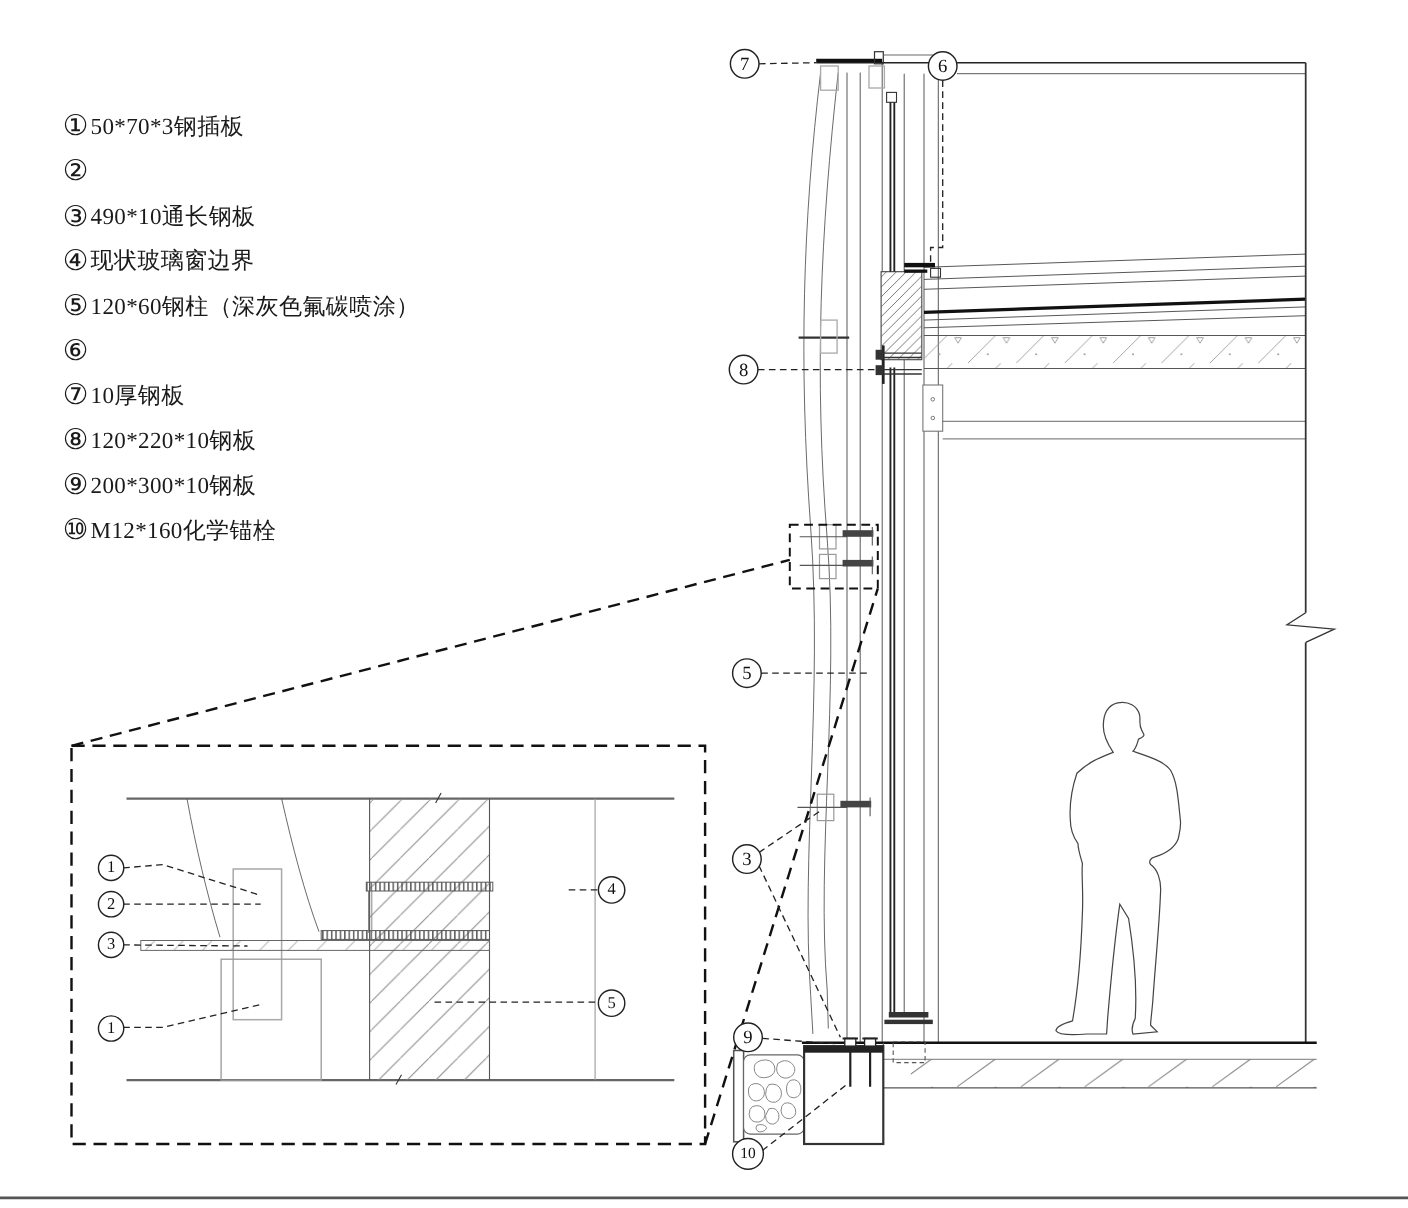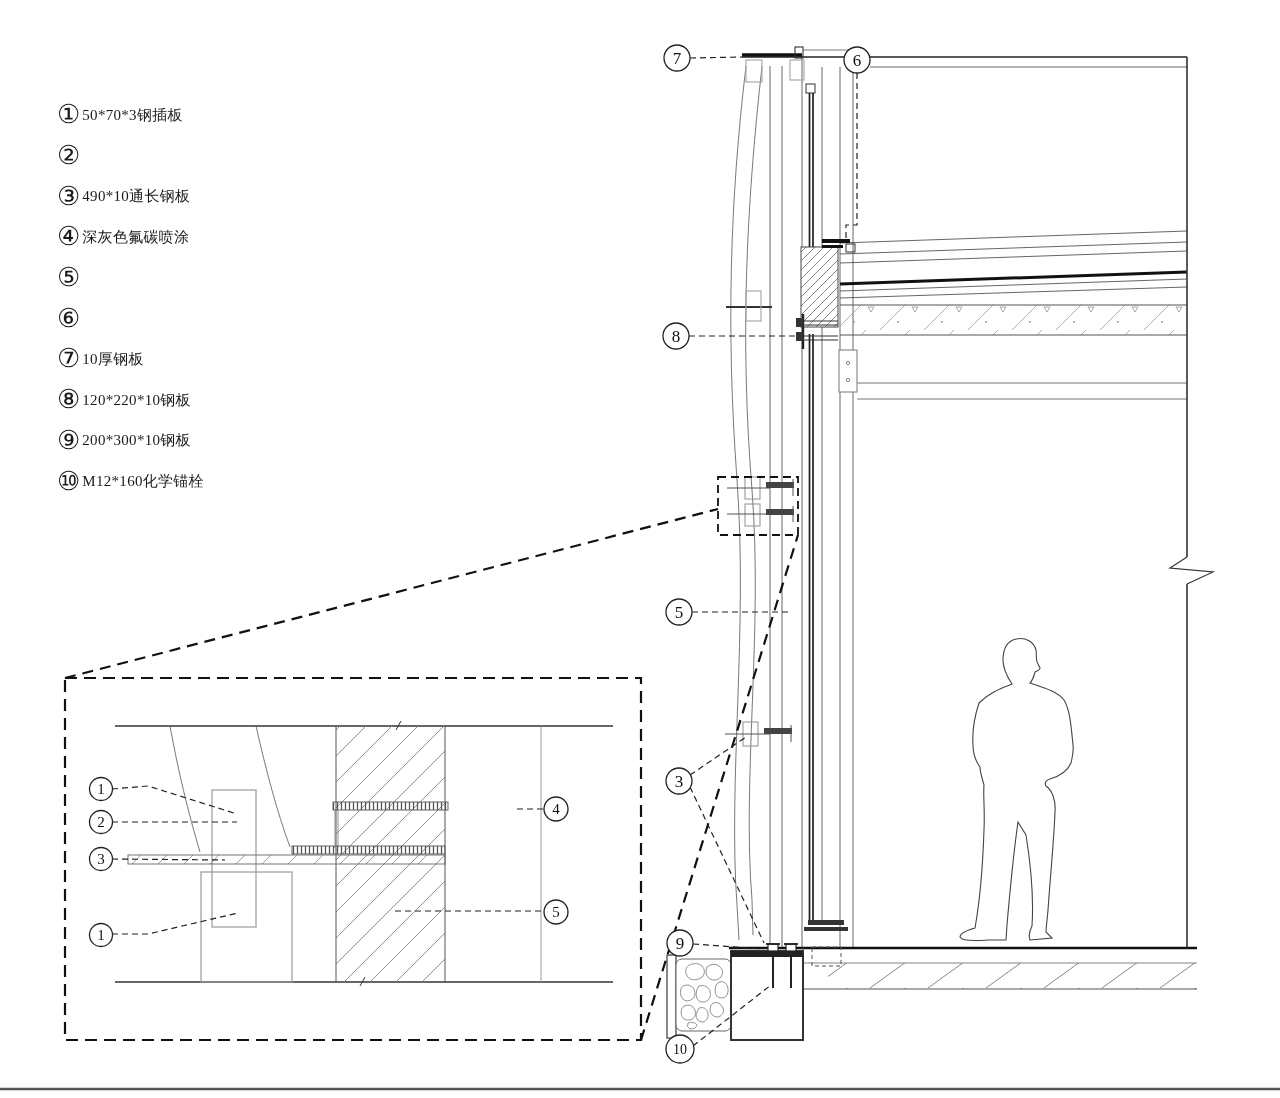--- a/index.html
+++ b/index.html
@@ -1,21 +1,21 @@
 <!DOCTYPE html>
 <html><head>
 <meta charset="utf-8">
 <style>
   html,body{margin:0;padding:0;background:#fff;}
   .page{position:relative;width:1280px;height:1098px;background:#ffffff;overflow:hidden;
         font-family:"Liberation Serif","DejaVu Serif",serif;}
   .legend{position:absolute;left:57px;top:95px;}
   .legend-item{height:40.7px;display:flex;align-items:center;color:#1a1a1a;white-space:nowrap;}
   .legend-num{font-size:26px;line-height:1;margin-right:2px;}
-  .legend-text{font-size:15px;letter-spacing:.3px;}
+  .legend-text{font-size:21px;letter-spacing:.3px;}
   svg text{font-family:"Liberation Serif","DejaVu Serif",serif;fill:#111;}
   .drawing{position:absolute;left:0;top:0;}
 </style>
 </head>
 <body>
 
 <div class="page">
 
   <div class="legend">
     <div class="legend-item">
@@ -24,24 +24,25 @@
     </div>
     <div class="legend-item">
       <span class="legend-num">②</span>
     </div>
     <div class="legend-item">
       <span class="legend-num">③</span>
       <span class="legend-text">490*10通长钢板</span>
     </div>
     <div class="legend-item">
       <span class="legend-num">④</span>
-      <span class="legend-text">深灰色氟碳喷涂</span>
+      <span class="legend-text">现状玻璃窗边界</span>
     </div>
     <div class="legend-item">
       <span class="legend-num">⑤</span>
+      <span class="legend-text">120*60钢柱（深灰色氟碳喷涂）</span>
     </div>
     <div class="legend-item">
       <span class="legend-num">⑥</span>
     </div>
     <div class="legend-item">
       <span class="legend-num">⑦</span>
       <span class="legend-text">10厚钢板</span>
     </div>
     <div class="legend-item">
       <span class="legend-num">⑧</span>

